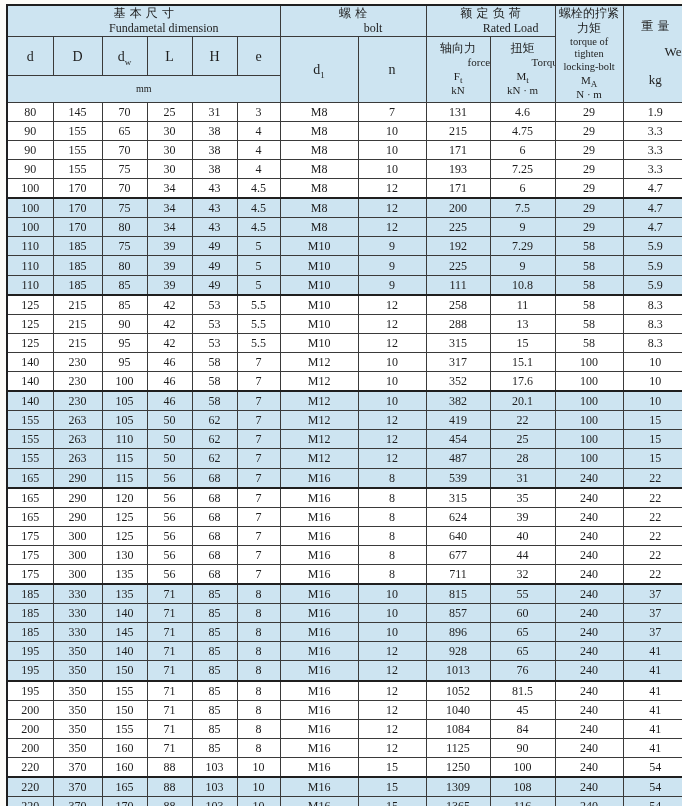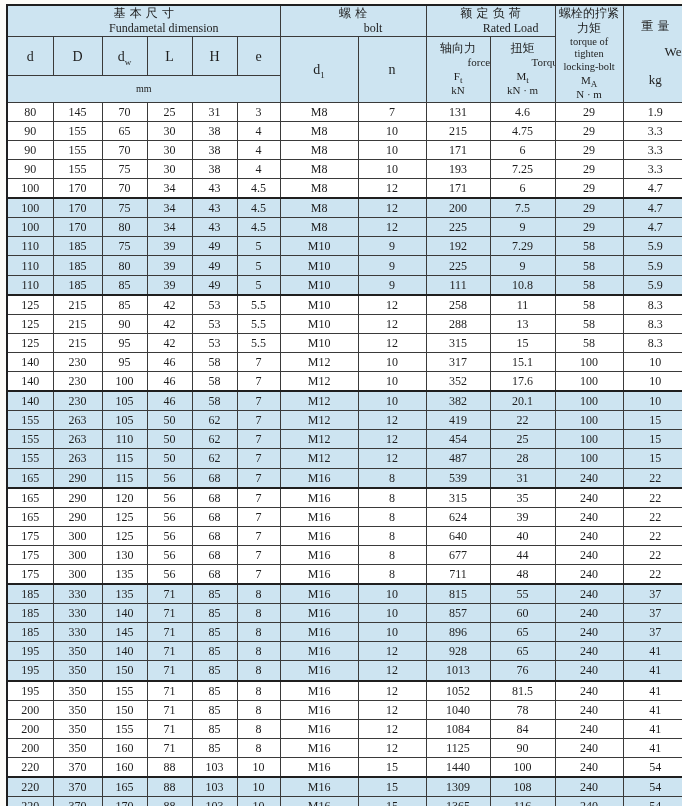--- a/index.html
+++ b/index.html
@@ -470,21 +470,21 @@
         <tr>
           <td>175</td>
           <td>300</td>
           <td>135</td>
           <td>56</td>
           <td>68</td>
           <td>7</td>
           <td>M16</td>
           <td>8</td>
           <td>711</td>
-          <td>48</td>
+          <td>32</td>
           <td>240</td>
           <td>22</td>
         </tr>
         <tr class="hl sep">
           <td>185</td>
           <td>330</td>
           <td>135</td>
           <td>71</td>
           <td>85</td>
           <td>8</td>
@@ -568,21 +568,21 @@
         <tr>
           <td>200</td>
           <td>350</td>
           <td>150</td>
           <td>71</td>
           <td>85</td>
           <td>8</td>
           <td>M16</td>
           <td>12</td>
           <td>1040</td>
-          <td>78</td>
+          <td>45</td>
           <td>240</td>
           <td>41</td>
         </tr>
         <tr>
           <td>200</td>
           <td>350</td>
           <td>155</td>
           <td>71</td>
           <td>85</td>
           <td>8</td>
@@ -609,21 +609,21 @@
         </tr>
         <tr>
           <td>220</td>
           <td>370</td>
           <td>160</td>
           <td>88</td>
           <td>103</td>
           <td>10</td>
           <td>M16</td>
           <td>15</td>
-          <td>1440</td>
+          <td>1250</td>
           <td>100</td>
           <td>240</td>
           <td>54</td>
         </tr>
         <tr class="hl sep">
           <td>220</td>
           <td>370</td>
           <td>165</td>
           <td>88</td>
           <td>103</td>

